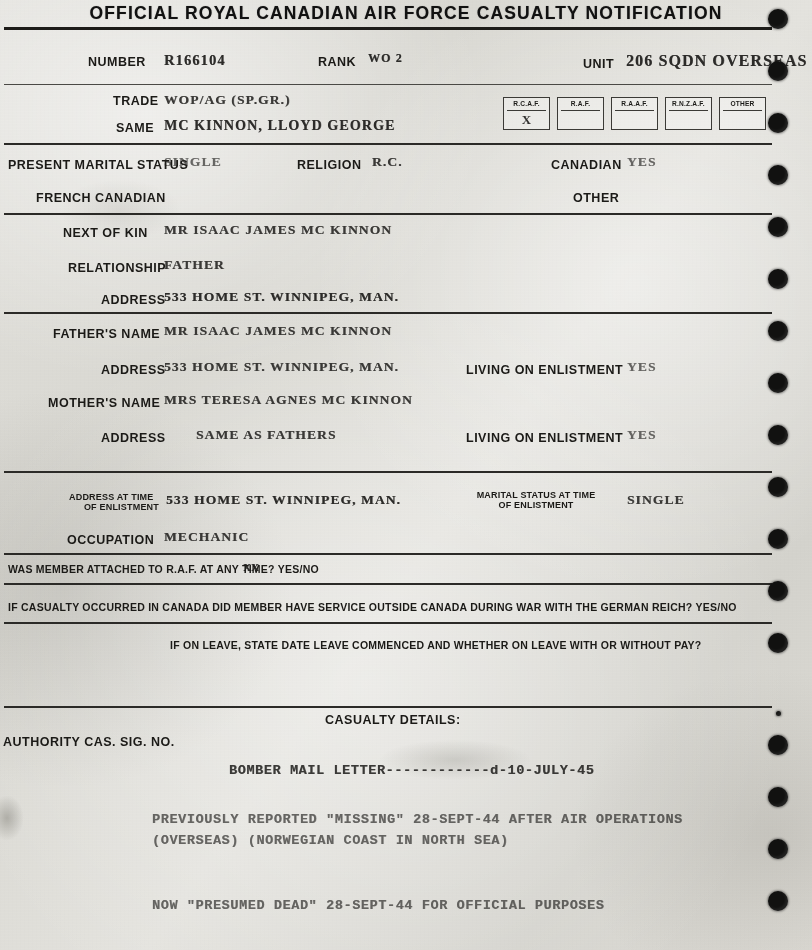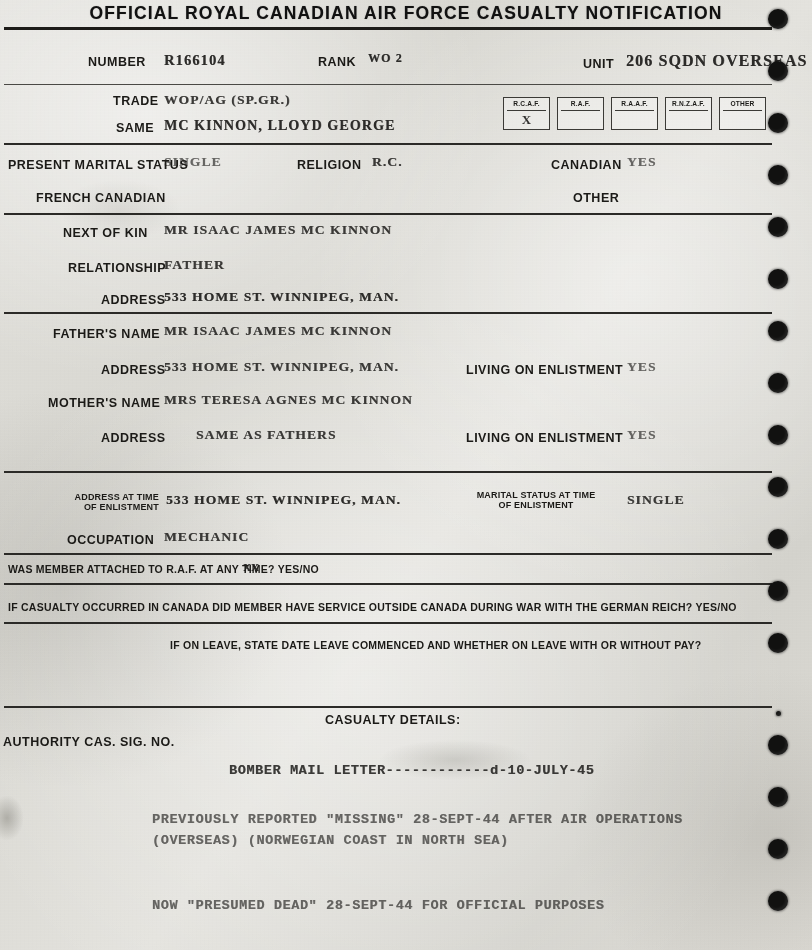--- a/index.html
+++ b/index.html
@@ -268,21 +268,21 @@
     <div class="lbl sc" style="left:48px; top:396px;">MOTHER'S NAME</div>
     <div class="typed" style="left:164px; top:392px;">MRS TERESA AGNES MC KINNON</div>
 
     <div class="lbl sc" style="left:101px; top:431px;">ADDRESS</div>
     <div class="typed" style="left:164px; top:427px;margin-left:32px;">SAME AS FATHERS</div>
     <div class="lbl sc" style="left:466px; top:431px;">LIVING ON ENLISTMENT</div>
     <div class="typed faint" style="left:627px; top:427px;">YES</div>
 
     <div class="rule med" style="left:4px; top:471px; width:768px;"></div>
 
-    <div class="lbl mini" style="left:69px; top:492px; text-align:right; width:90px;">ADDRESS AT TIME</div>
+    <div class="lbl mini" style="left:69px; top:492px; text-align:left; width:90px;">ADDRESS AT TIME</div>
     <div class="lbl mini" style="left:69px; top:502px; text-align:right; width:90px;">OF ENLISTMENT</div>
     <div class="typed strong" style="left:166px; top:492px;">533 HOME ST. WINNIPEG, MAN.</div>
 
     <div class="lbl mini" style="left:456px; top:490px; text-align:center; width:160px;">MARITAL STATUS AT TIME</div>
     <div class="lbl mini" style="left:456px; top:500px; text-align:center; width:160px;">OF ENLISTMENT</div>
     <div class="typed" style="left:627px; top:492px;">SINGLE</div>
 
     <div class="lbl sc" style="left:67px; top:533px;">OCCUPATION</div>
     <div class="typed" style="left:164px; top:529px;">MECHANIC</div>
 

